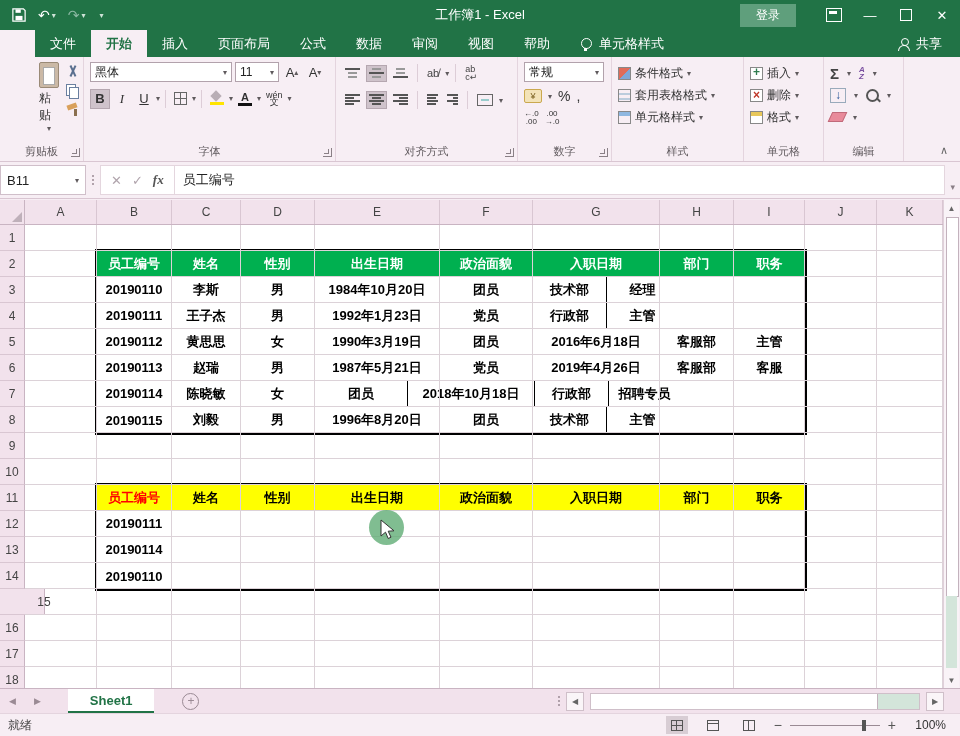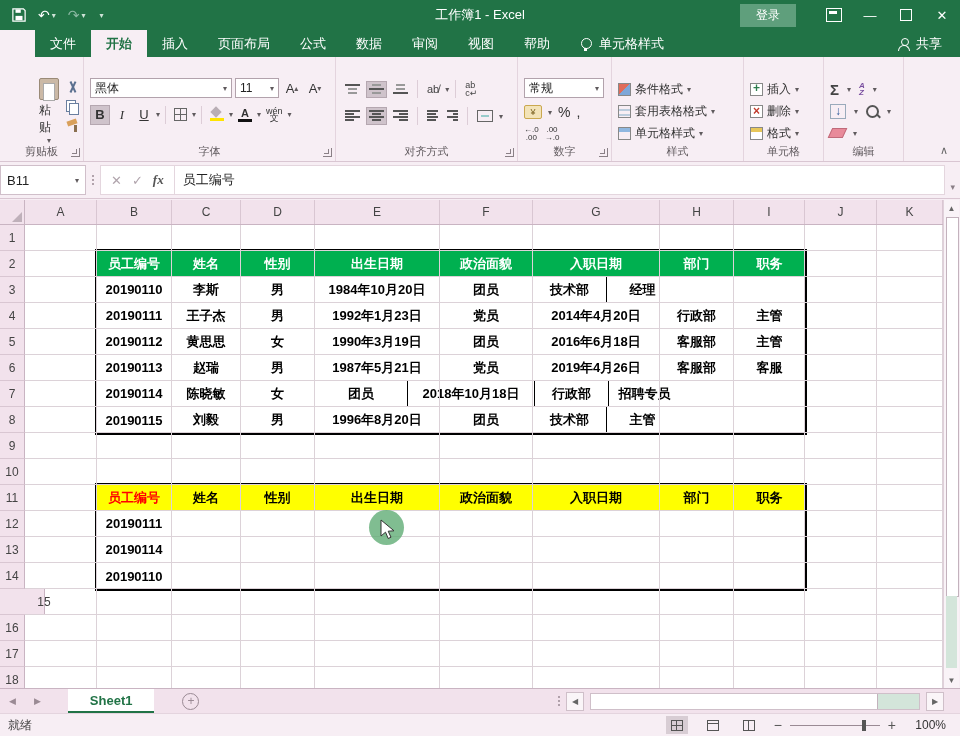--- a/index.html
+++ b/index.html
@@ -30,21 +30,21 @@
   .tellme{display:flex;align-items:center;gap:7px;margin-left:16px;font-size:13px;}
   .bulb{width:9px;height:9px;border:1.5px solid #fff;border-radius:50%;position:relative;display:inline-block;}
   .bulb::after{content:"";position:absolute;left:2px;top:9px;width:3px;height:3px;background:#fff;}
   .share{margin-left:auto;display:flex;align-items:center;gap:6px;padding-right:18px;font-size:13px;}
   .person{width:12px;height:12px;position:relative;display:inline-block;}
   .person::before{content:"";position:absolute;left:3px;top:0;width:6px;height:6px;border:1px solid #fff;border-radius:50%;}
   .person::after{content:"";position:absolute;left:0;top:7px;width:10px;height:5px;border:1px solid #fff;border-bottom:none;border-radius:6px 6px 0 0;}
   
   .ribbon{position:absolute;top:57px;left:0;right:0;height:104px;background:#f7eef4;
           border-bottom:1px solid #d9c6d2;display:flex;}
-  .rgroup{position:relative;border-right:1px solid #e4d4de;box-sizing:border-box;padding:21px 4px 16px 6px;}
+  .rgroup{position:relative;border-right:1px solid #e4d4de;box-sizing:border-box;padding:5px 4px 16px 6px;}
   .glabel{position:absolute;bottom:2px;left:0;right:0;text-align:center;font-size:11px;color:#605a5e;}
   .launch{position:absolute;right:3px;bottom:4px;width:8px;height:8px;
           border-right:1px solid #8a8086;border-bottom:1px solid #8a8086;}
   .launch::after{content:"";position:absolute;right:2px;bottom:2px;width:4px;height:4px;
           border-right:1px solid #8a8086;border-bottom:1px solid #8a8086;}
   .mini{font-size:8px;color:#5f5a5d;}
   .combo{background:#fff;border:1px solid #b2a2ac;height:20px;display:flex;align-items:center;
          padding:0 4px;box-sizing:border-box;font-size:12px;color:#222;}
   .combo .mini{margin-left:auto;}
   
@@ -506,21 +506,20 @@
           <div class="tcell" style="width: 93px;">团员</div>
           <div class="tcell" style="width: 74px;">技术部</div>
           <div class="tcell" style="width: 71px;">经理</div>
         </div>
         <div class="trow">
           <div class="tcell" style="width: 75px;">20190111</div>
           <div class="tcell" style="width: 69px;">王子杰</div>
           <div class="tcell" style="width: 74px;">男</div>
           <div class="tcell" style="width: 125px;">1992年1月23日</div>
           <div class="tcell" style="width: 93px;">党员</div>
-          <div class="tcell" style="width: 127px;">2014年4月20日</div>
           <div class="tcell" style="width: 74px;">行政部</div>
           <div class="tcell" style="width: 71px;">主管</div>
         </div>
         <div class="trow">
           <div class="tcell" style="width: 75px;">20190112</div>
           <div class="tcell" style="width: 69px;">黄思思</div>
           <div class="tcell" style="width: 74px;">女</div>
           <div class="tcell" style="width: 125px;">1990年3月19日</div>
           <div class="tcell" style="width: 93px;">团员</div>
           <div class="tcell" style="width: 127px;">2016年6月18日</div>

